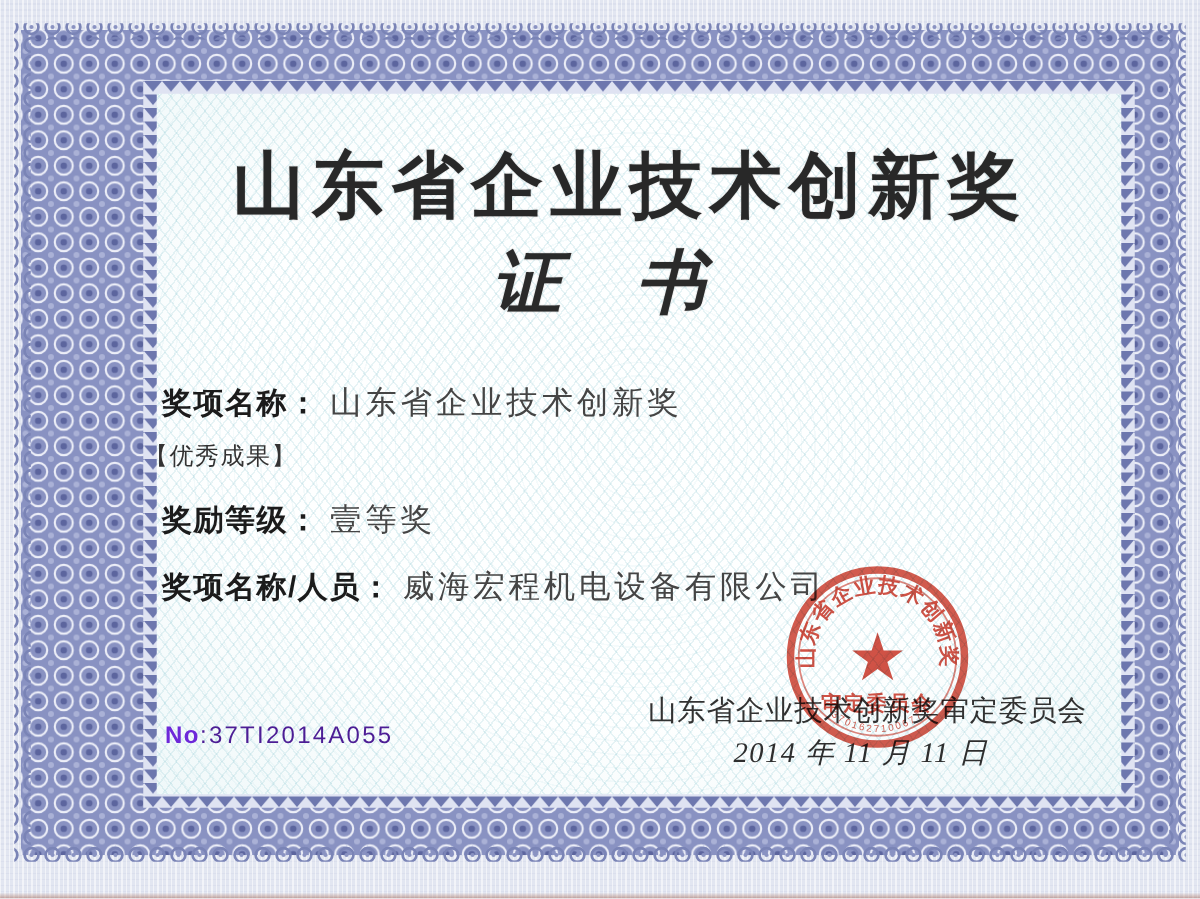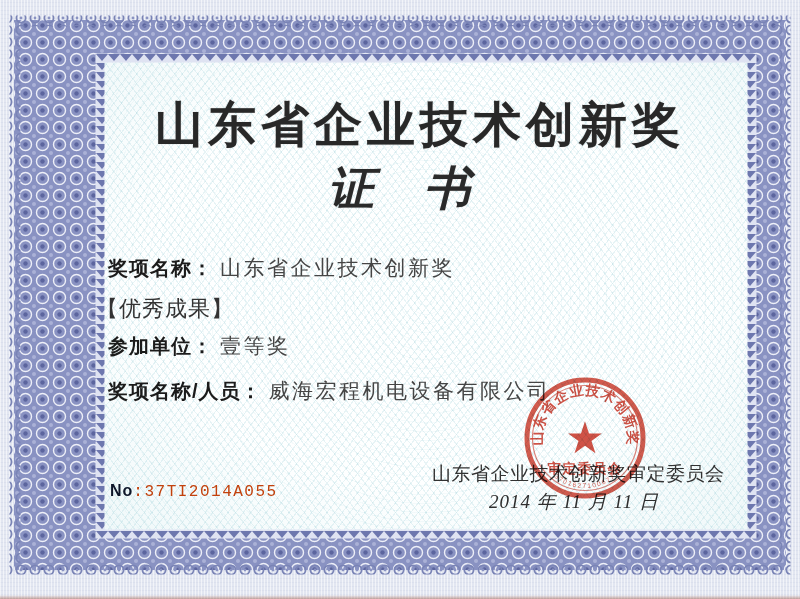--- a/index.html
+++ b/index.html
@@ -42,28 +42,28 @@
   .row .lbl{
     font-weight:bold;font-size:20px;color:#1b1b1b;letter-spacing:1px;vertical-align:baseline;
   }
   .row .val{
     font-family:"Liberation Serif","DejaVu Serif",serif;
     font-size:21px;color:#454545;letter-spacing:2.5px;margin-left:7px;
   }
   .bracket-row{left:96px;}
   .bracket-row .bk{
     font-family:"Liberation Serif","DejaVu Serif",serif;
-    font-size:22px;color:#333;letter-spacing:1px;
+    font-size:16px;color:#333;letter-spacing:1px;
   }
 
   .serial{left:110px;top:482px;}
-  .serial .no{font-weight:bold;font-size:16px;color:#0f172a;letter-spacing:1px;}
+  .serial .no{font-weight:bold;font-size:16px;color:#6d28d9;letter-spacing:1px;}
   .serial .num{
-    font-family:Liberation Mono, monospace;
-    font-size:16px;color:#c2410c;letter-spacing:1.5px;
+    font-family:Liberation Sans, sans-serif;
+    font-size:16px;color:#4c1d95;letter-spacing:1.5px;
   }
 
   .issuer{
     left:432px;top:461px;width:266px;text-align:center;
     font-family:"Liberation Serif","DejaVu Serif",serif;
     font-size:19px;color:#323232;letter-spacing:.5px;
   }
   .date{
     left:452px;top:489px;width:244px;text-align:center;
     font-family:"Liberation Serif","DejaVu Serif",serif;
@@ -115,21 +115,21 @@
 
 <div class="abs row nowrap" style="top:254px;">
   <span class="lbl">奖项名称：</span><span class="val">山东省企业技术创新奖</span>
 </div>
 
 <div class="abs bracket-row nowrap" style="top:294px;">
   <span class="bk">【优秀成果】</span>
 </div>
 
 <div class="abs row nowrap" style="top:332px;">
-  <span class="lbl">参加单位：</span><span class="val">壹等奖</span>
+  <span class="lbl">奖励等级：</span><span class="val">壹等奖</span>
 </div>
 
 <div class="abs row nowrap" style="top:377px;">
   <span class="lbl">奖项名称/人员：</span><span class="val">威海宏程机电设备有限公司</span>
 </div>
 
 <div class="abs serial nowrap">
   <span class="no">No</span><span class="num">:37TI2014A055</span>
 </div>
 

